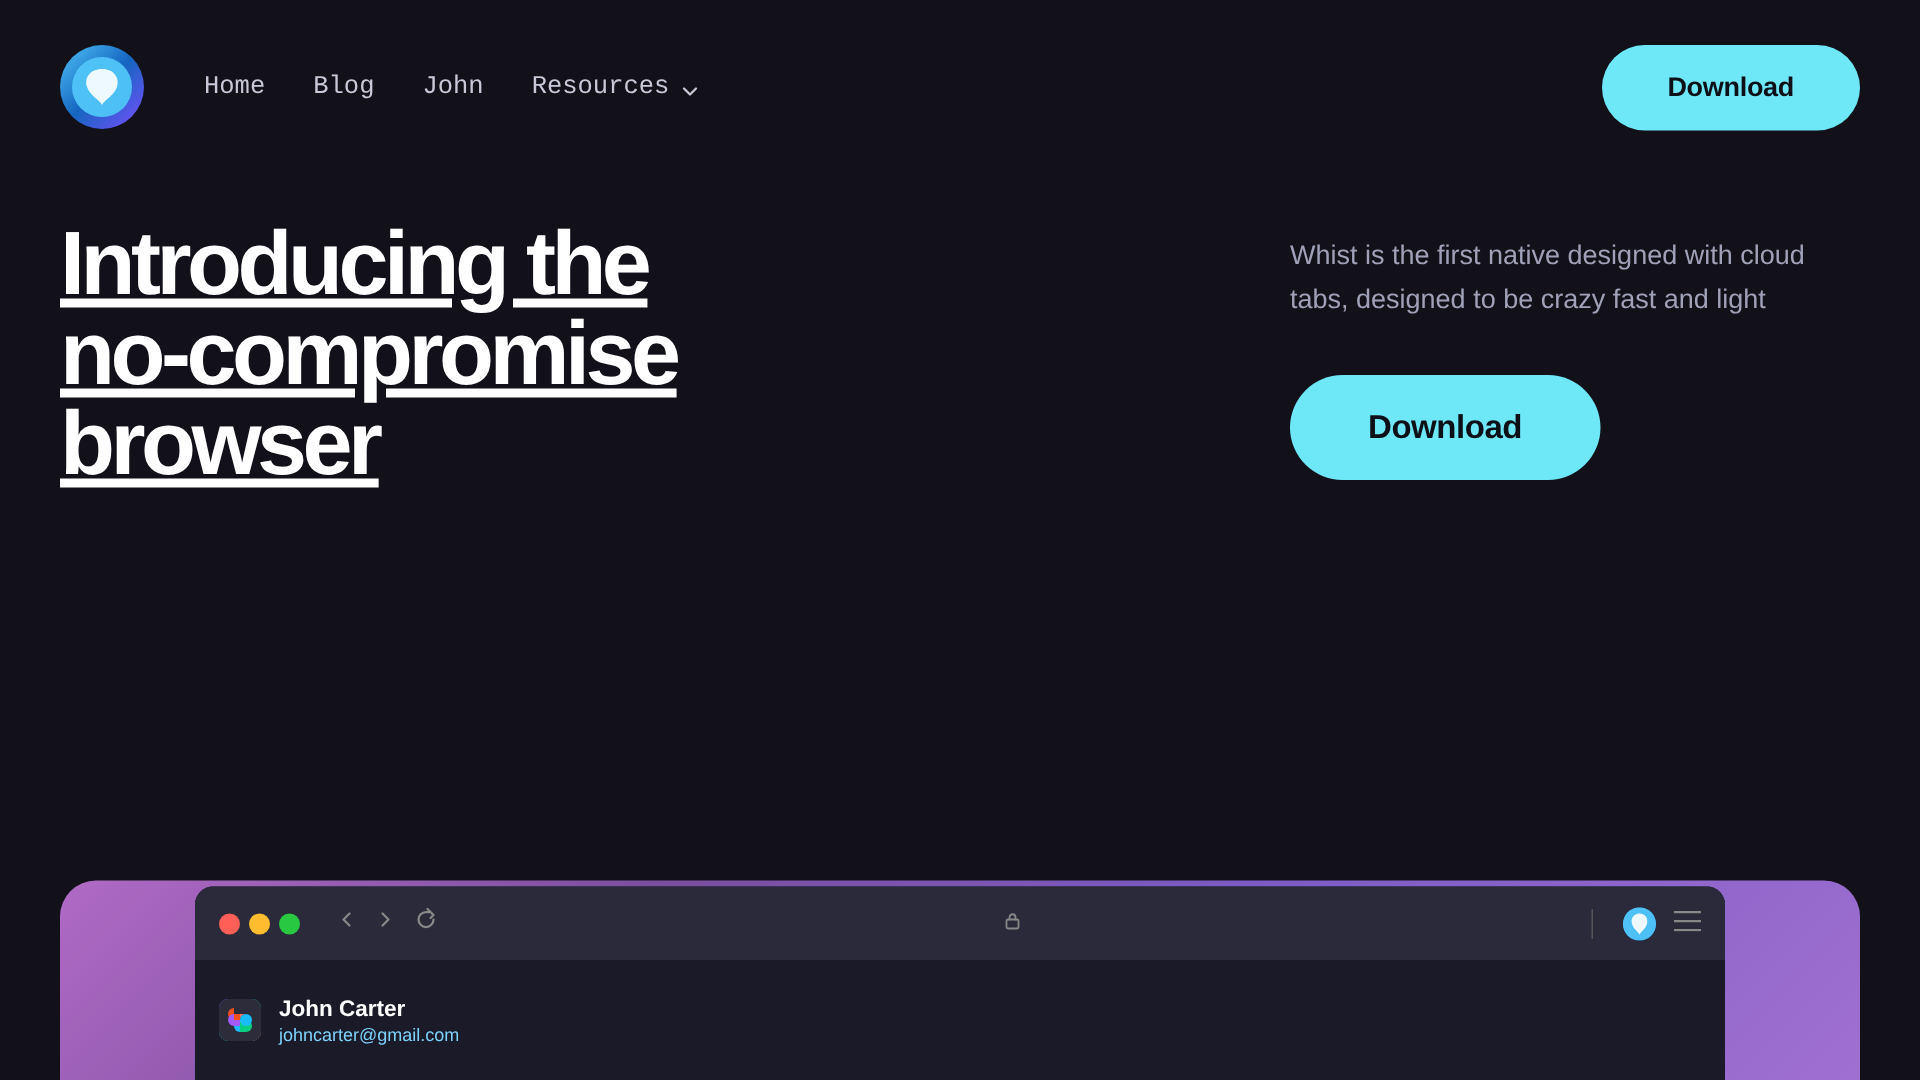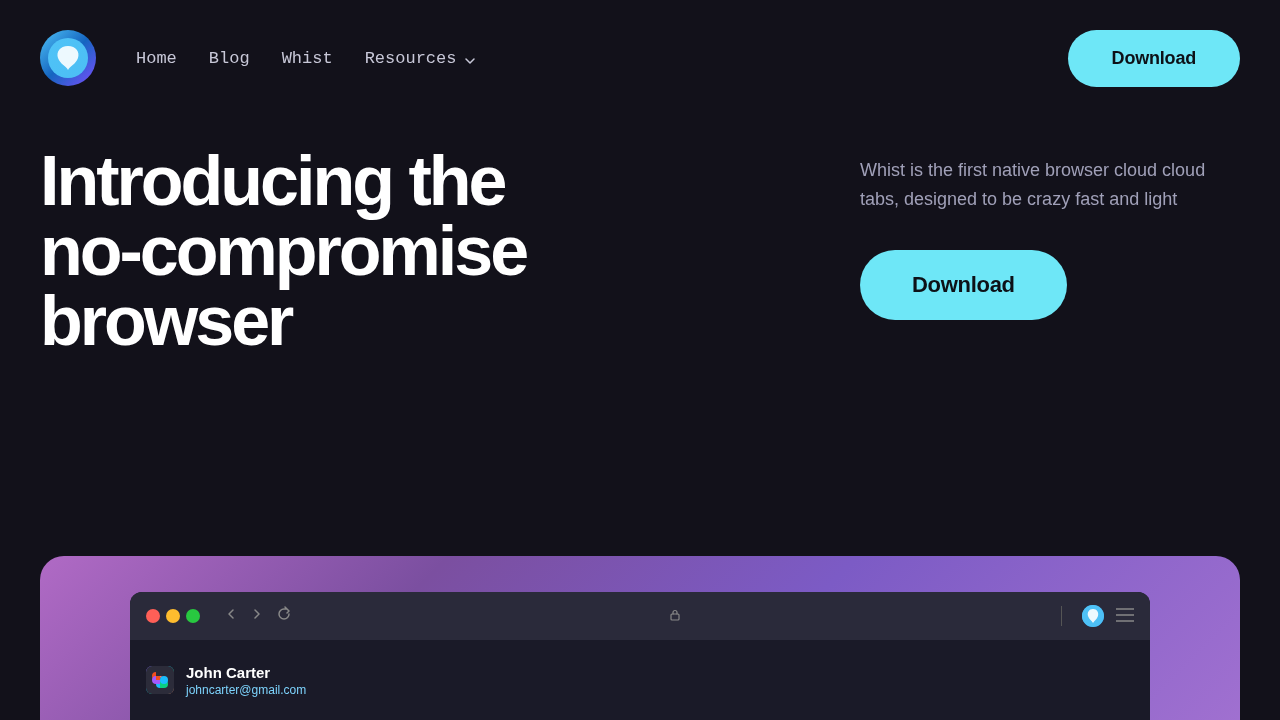--- a/index.html
+++ b/index.html
@@ -96,26 +96,27 @@
       align-items: flex-start;
       justify-content: space-between;
       padding: 30px 40px 0 40px;
     }
 
     .hero-left {
       max-width: 660px;
     }
 
     .hero-title {
-      font-size: 70px;
+      font-size: 60px;
       font-weight: 900;
       line-height: 1.0;
       letter-spacing: -3px;
       color: #ffffff;
       margin-bottom: 2px;
+      text-decoration: underline;
     }
 
     .hero-right {
       max-width: 380px;
       padding-top: 10px;
     }
 
     .hero-desc {
       font-size: 18px;
       color: #a0a0b8;
@@ -135,21 +136,21 @@
       cursor: pointer;
       letter-spacing: -0.3px;
     }
 
     
     .browser-preview {
       position: absolute;
       bottom: 0;
       left: 40px;
       right: 40px;
-      height: 164px;
+      height: 133px;
       background: linear-gradient(135deg, #b06ac5 0%, #7b4fa0 30%, #7c5bc5 60%, #a070d0 100%);
       border-radius: 24px 24px 0 0;
       overflow: hidden;
       margin-top: 40px;
     }
 
     .browser-window {
       margin: 0 auto;
       width: 1020px;
       background: #1c1c2a;
@@ -292,21 +293,21 @@
             <stop offset="50%" stop-color="#1565c0"></stop>
             <stop offset="100%" stop-color="#7c4dff"></stop>
           </linearGradient>
         </defs>
       </svg>
     </div>
 
     <div class="nav-links">
       <a class="nav-link">Home</a>
       <a class="nav-link">Blog</a>
-      <a class="nav-link">Whist</a>
+      <a class="nav-link">John</a>
       <a class="nav-link resources-wrap">
         <span>Resources</span>
         <svg class="chevron-down" viewBox="0 0 16 16" fill="#c8c8d8">
           <path d="M4 6l4 4 4-4" stroke="#c8c8d8" stroke-width="1.5" fill="none" stroke-linecap="round" stroke-linejoin="round"></path>
         </svg>
       </a>
     </div>
   </div>
 
   <button class="download-btn-nav">Download</button>
@@ -315,21 +316,21 @@
 <section class="hero">
   <div class="hero-left">
     <h1 class="hero-title">
       <span>Introducing the</span><br>
       <span>no-compromise</span><br>
       <span>browser</span>
     </h1>
   </div>
 
   <div class="hero-right">
-    <p class="hero-desc">Whist is the first native browser cloud cloud tabs, designed to be crazy fast and light</p>
+    <p class="hero-desc">Whist is the first native designed with cloud tabs, designed to be crazy fast and light</p>
     <button class="download-btn-hero">Download</button>
   </div>
 </section>
 
 <div class="browser-preview">
   <div class="browser-window">
     <div class="browser-titlebar">
       <div class="traffic-lights">
         <div class="traffic-light tl-red"></div>
         <div class="traffic-light tl-yellow"></div>

